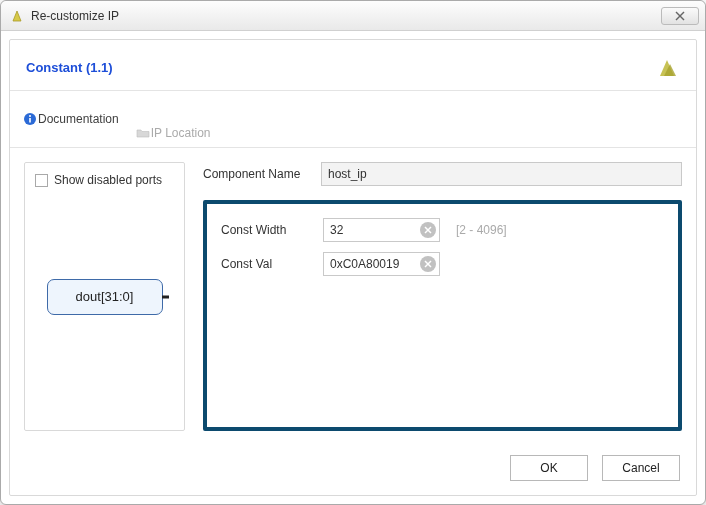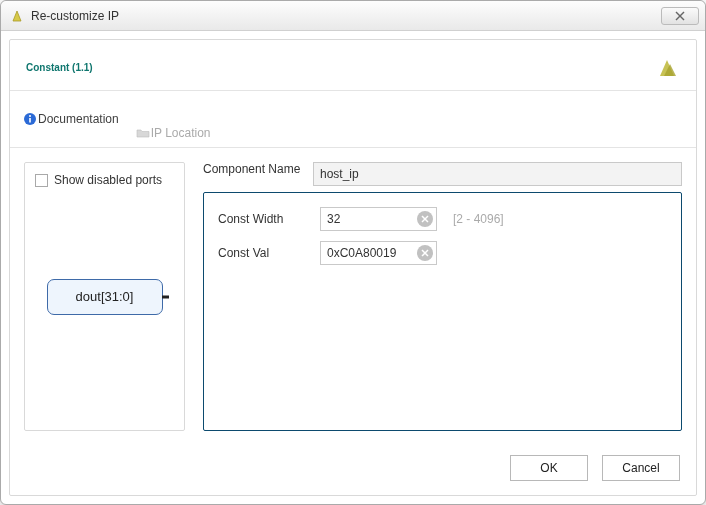--- a/index.html
+++ b/index.html
@@ -70,23 +70,23 @@
   
   .header {
     padding: 14px 16px 10px 16px;
     display: flex;
     align-items: center;
     justify-content: space-between;
     border-bottom: 1px solid #e4e4e4;
   }
   .header h1 {
     margin: 0;
-    font-size: 10px;
+    font-size: 13px;
     font-weight: 700;
-    color: #0f766e;
+    color: #1d4ed8;
   }
   .header .logo {
     width: 26px; height: 26px;
   }
 
   
   .toolbar {
     display: flex;
     align-items: center;
     gap: 16px;
@@ -159,22 +159,23 @@
   }
 
   
   .right-panel {
     flex: 1;
     display: flex;
     flex-direction: column;
   }
   .field-row {
     display: flex;
-    gap: 0;
-    margin-bottom: 6px;
+    align-items: center;
+    gap: 8px;
+    margin-bottom: 14px;
   }
   .field-label {
     color: #333;
   }
   .component-name-label { width: 110px; }
   .text-input {
     flex: 1;
     height: 24px;
     border: 1px solid #c9c9c9;
     background: #f3f3f3;
@@ -182,21 +183,21 @@
     font-size: 12px;
     color: #333;
     font-family: inherit;
   }
   .text-input.editable {
     background: #fff;
     padding-right: 26px;
   }
   .group {
     flex: 1;
-    border: 1px solid #0c4a6e;
+    border: 4px solid #0c4a6e;
     border-radius: 2px;
     padding: 14px 14px;
   }
   .grid-row {
     display: flex;
     align-items: center;
     gap: 10px;
     margin-bottom: 10px;
   }
   .grid-row .gl { width: 72px; }

